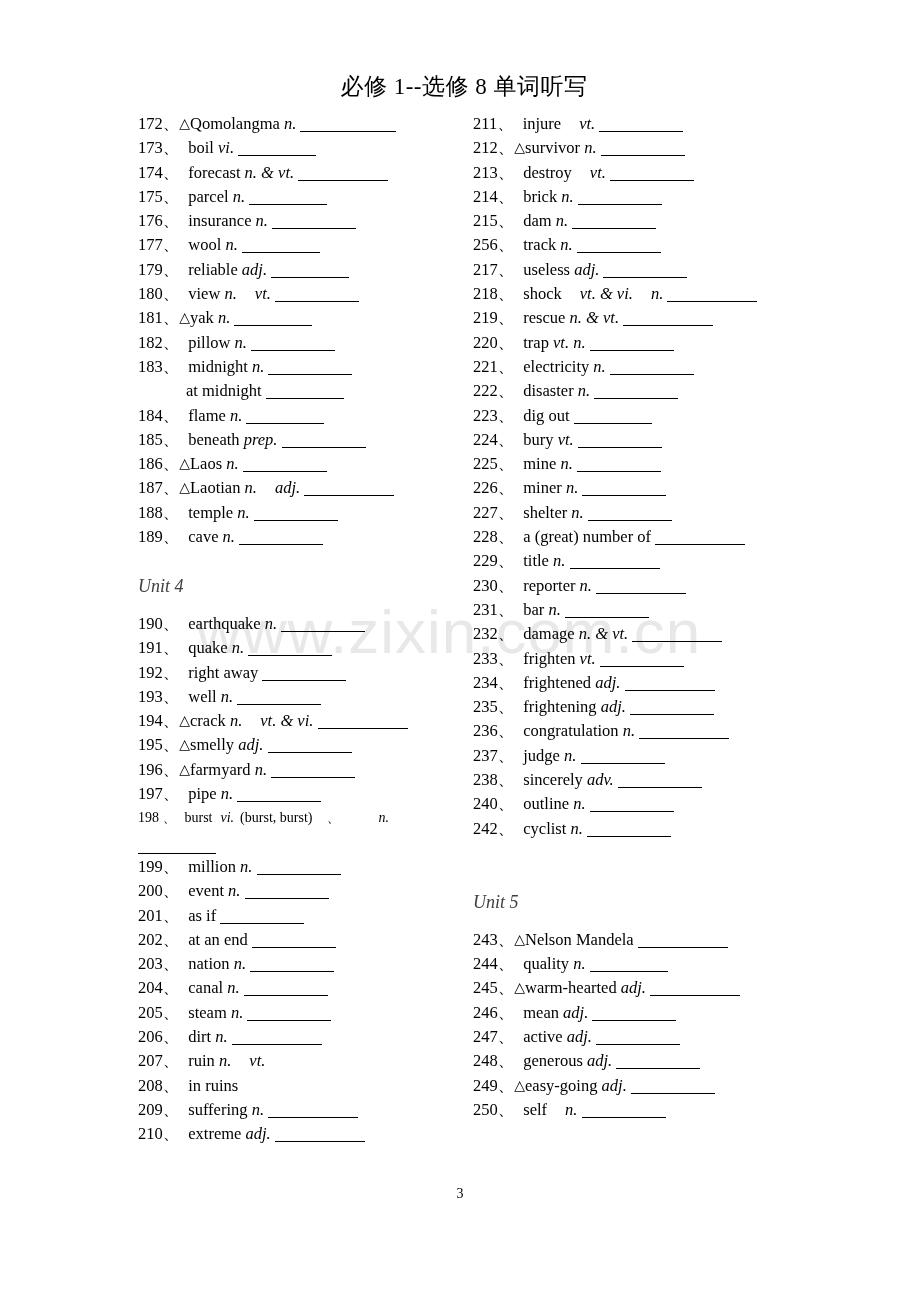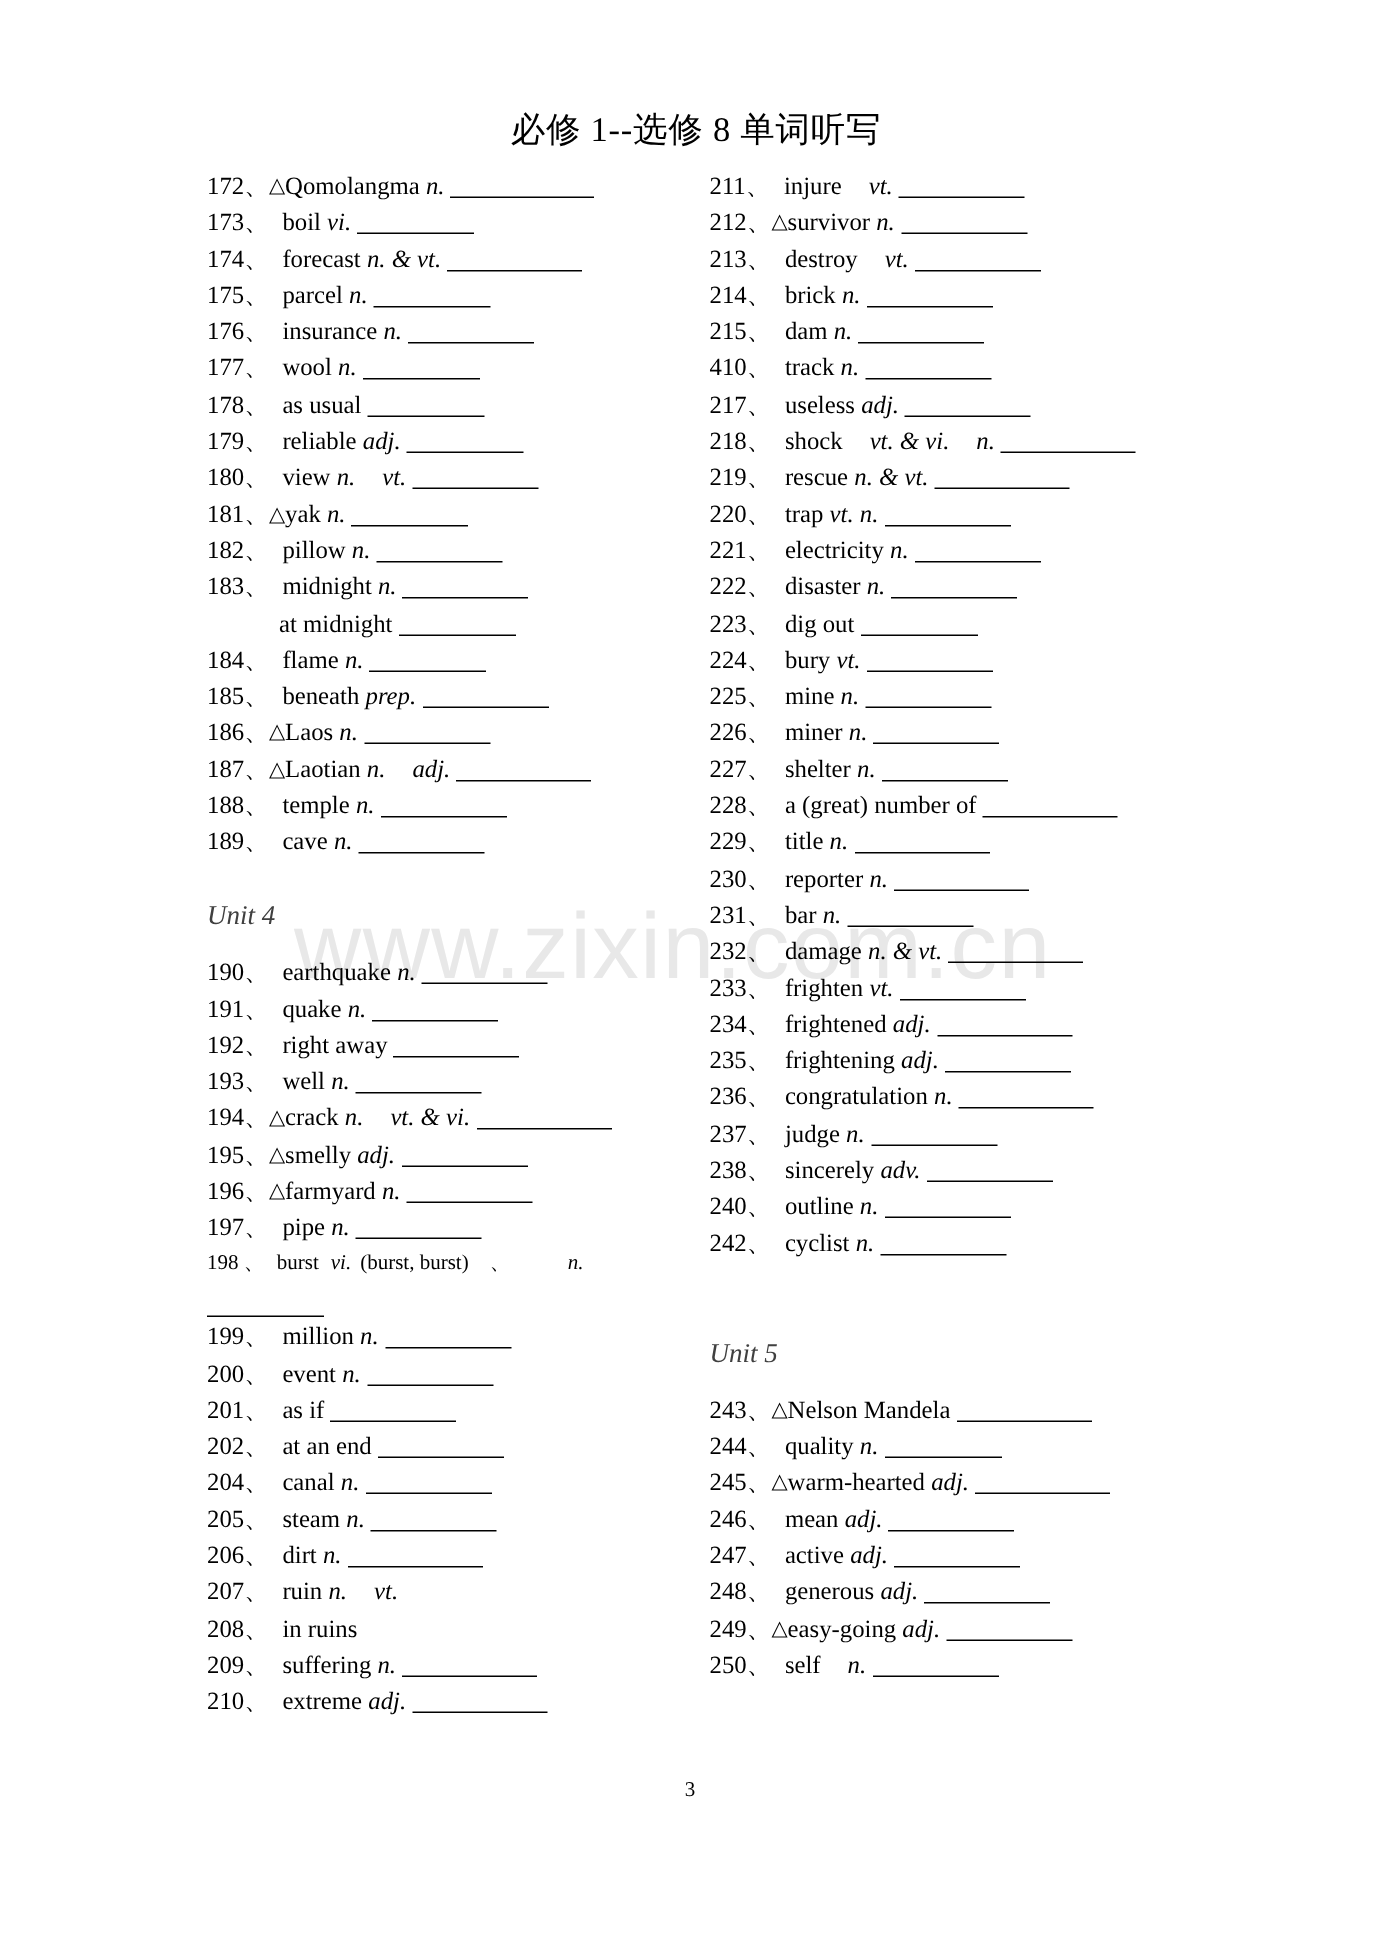--- a/index.html
+++ b/index.html
@@ -133,21 +133,20 @@
   <div id="doc-title">必修 1--选修 8 单词听写</div>
 
   <div class="column" id="col-left">
     <div id="left-list-1">
         <div class="entry"><span class="num">172、</span><span class="tri">△</span><span>Qomolangma</span> <span class="pos">n.</span> <span class="blank b96"></span></div>
         <div class="entry"><span class="num">173、</span><span class="gap-sm"></span><span>boil</span> <span class="pos">vi.</span> <span class="blank b78"></span></div>
         <div class="entry"><span class="num">174、</span><span class="gap-sm"></span><span>forecast</span> <span class="pos">n. &amp; vt.</span> <span class="blank b90"></span></div>
         <div class="entry"><span class="num">175、</span><span class="gap-sm"></span><span>parcel</span> <span class="pos">n.</span> <span class="blank b78"></span></div>
         <div class="entry"><span class="num">176、</span><span class="gap-sm"></span><span>insurance</span> <span class="pos">n.</span> <span class="blank b84"></span></div>
         <div class="entry"><span class="num">177、</span><span class="gap-sm"></span><span>wool</span> <span class="pos">n.</span> <span class="blank b78"></span></div>
-        <div class="entry"><span class="num">178、</span><span class="gap-sm"></span><span>as usual</span> <span class="blank b78"></span></div>
         <div class="entry"><span class="num">179、</span><span class="gap-sm"></span><span>reliable</span> <span class="pos">adj.</span> <span class="blank b78"></span></div>
         <div class="entry"><span class="num">180、</span><span class="gap-sm"></span><span>view</span> <span class="pos">n.</span><span class="gap-md"></span><span class="pos">vt.</span> <span class="blank b84"></span></div>
         <div class="entry"><span class="num">181、</span><span class="tri">△</span><span>yak</span> <span class="pos">n.</span> <span class="blank b78"></span></div>
         <div class="entry"><span class="num">182、</span><span class="gap-sm"></span><span>pillow</span> <span class="pos">n.</span> <span class="blank b84"></span></div>
         <div class="entry"><span class="num">183、</span><span class="gap-sm"></span><span>midnight</span> <span class="pos">n.</span> <span class="blank b84"></span></div>
         <div class="entry sub"><span>at midnight</span> <span class="blank b78"></span></div>
         <div class="entry"><span class="num">184、</span><span class="gap-sm"></span><span>flame</span> <span class="pos">n.</span> <span class="blank b78"></span></div>
         <div class="entry"><span class="num">185、</span><span class="gap-sm"></span><span>beneath</span> <span class="pos">prep.</span> <span class="blank b84"></span></div>
         <div class="entry"><span class="num">186、</span><span class="tri">△</span><span>Laos</span> <span class="pos">n.</span> <span class="blank b84"></span></div>
         <div class="entry"><span class="num">187、</span><span class="tri">△</span><span>Laotian</span> <span class="pos">n.</span><span class="gap-md"></span><span class="pos">adj.</span> <span class="blank b90"></span></div>
@@ -169,38 +168,39 @@
       </div>
     <div id="left-198">
         <div class="entry-wrap"><span>198 、</span><span style="display:inline-block;width:8px"></span><span>burst</span><span style="display:inline-block;width:8px"></span><span class="pos">vi.</span><span style="display:inline-block;width:6px"></span><span>(burst, burst)</span><span style="display:inline-block;width:14px"></span><span>、</span><span style="display:inline-block;width:38px"></span><span class="pos">n.</span></div>
         <div class="entry-wrap-2"><span class="blank b78"></span></div>
       </div>
     <div id="left-list-3">
         <div class="entry"><span class="num">199、</span><span class="gap-sm"></span><span>million</span> <span class="pos">n.</span> <span class="blank b84"></span></div>
         <div class="entry"><span class="num">200、</span><span class="gap-sm"></span><span>event</span> <span class="pos">n.</span> <span class="blank b84"></span></div>
         <div class="entry"><span class="num">201、</span><span class="gap-sm"></span><span>as if</span> <span class="blank b84"></span></div>
         <div class="entry"><span class="num">202、</span><span class="gap-sm"></span><span>at an end</span> <span class="blank b84"></span></div>
+        <div class="entry"><span class="num">203、</span><span class="gap-sm"></span><span>nation</span> <span class="pos">n.</span> <span class="blank b84"></span></div>
         <div class="entry"><span class="num">204、</span><span class="gap-sm"></span><span>canal</span> <span class="pos">n.</span> <span class="blank b84"></span></div>
         <div class="entry"><span class="num">205、</span><span class="gap-sm"></span><span>steam</span> <span class="pos">n.</span> <span class="blank b84"></span></div>
         <div class="entry"><span class="num">206、</span><span class="gap-sm"></span><span>dirt</span> <span class="pos">n.</span> <span class="blank b90"></span></div>
         <div class="entry"><span class="num">207、</span><span class="gap-sm"></span><span>ruin</span> <span class="pos">n.</span><span class="gap-md"></span><span class="pos">vt.</span></div>
         <div class="entry"><span class="num">208、</span><span class="gap-sm"></span><span>in ruins</span></div>
         <div class="entry"><span class="num">209、</span><span class="gap-sm"></span><span>suffering</span> <span class="pos">n.</span> <span class="blank b90"></span></div>
         <div class="entry"><span class="num">210、</span><span class="gap-sm"></span><span>extreme</span> <span class="pos">adj.</span> <span class="blank b90"></span></div>
       </div>
   </div>
 
   <div class="column" id="col-right">
     <div id="right-list-1">
         <div class="entry"><span class="num">211、</span><span class="gap-sm"></span><span>injure</span><span class="gap-md"></span><span class="pos">vt.</span> <span class="blank b84"></span></div>
         <div class="entry"><span class="num">212、</span><span class="tri">△</span><span>survivor</span> <span class="pos">n.</span> <span class="blank b84"></span></div>
         <div class="entry"><span class="num">213、</span><span class="gap-sm"></span><span>destroy</span><span class="gap-md"></span><span class="pos">vt.</span> <span class="blank b84"></span></div>
         <div class="entry"><span class="num">214、</span><span class="gap-sm"></span><span>brick</span> <span class="pos">n.</span> <span class="blank b84"></span></div>
         <div class="entry"><span class="num">215、</span><span class="gap-sm"></span><span>dam</span> <span class="pos">n.</span> <span class="blank b84"></span></div>
-        <div class="entry"><span class="num">410、</span><span class="gap-sm"></span><span>track</span> <span class="pos">n.</span> <span class="blank b84"></span></div>
+        <div class="entry"><span class="num">256、</span><span class="gap-sm"></span><span>track</span> <span class="pos">n.</span> <span class="blank b84"></span></div>
         <div class="entry"><span class="num">217、</span><span class="gap-sm"></span><span>useless</span> <span class="pos">adj.</span> <span class="blank b84"></span></div>
         <div class="entry"><span class="num">218、</span><span class="gap-sm"></span><span>shock</span><span class="gap-md"></span><span class="pos">vt. &amp; vi.</span><span class="gap-md"></span><span class="pos">n.</span> <span class="blank b90"></span></div>
         <div class="entry"><span class="num">219、</span><span class="gap-sm"></span><span>rescue</span> <span class="pos">n. &amp; vt.</span> <span class="blank b90"></span></div>
         <div class="entry"><span class="num">220、</span><span class="gap-sm"></span><span>trap</span> <span class="pos">vt. n.</span> <span class="blank b84"></span></div>
         <div class="entry"><span class="num">221、</span><span class="gap-sm"></span><span>electricity</span> <span class="pos">n.</span> <span class="blank b84"></span></div>
         <div class="entry"><span class="num">222、</span><span class="gap-sm"></span><span>disaster</span> <span class="pos">n.</span> <span class="blank b84"></span></div>
         <div class="entry"><span class="num">223、</span><span class="gap-sm"></span><span>dig out</span> <span class="blank b78"></span></div>
         <div class="entry"><span class="num">224、</span><span class="gap-sm"></span><span>bury</span> <span class="pos">vt.</span> <span class="blank b84"></span></div>
         <div class="entry"><span class="num">225、</span><span class="gap-sm"></span><span>mine</span> <span class="pos">n.</span> <span class="blank b84"></span></div>
         <div class="entry"><span class="num">226、</span><span class="gap-sm"></span><span>miner</span> <span class="pos">n.</span> <span class="blank b84"></span></div>

